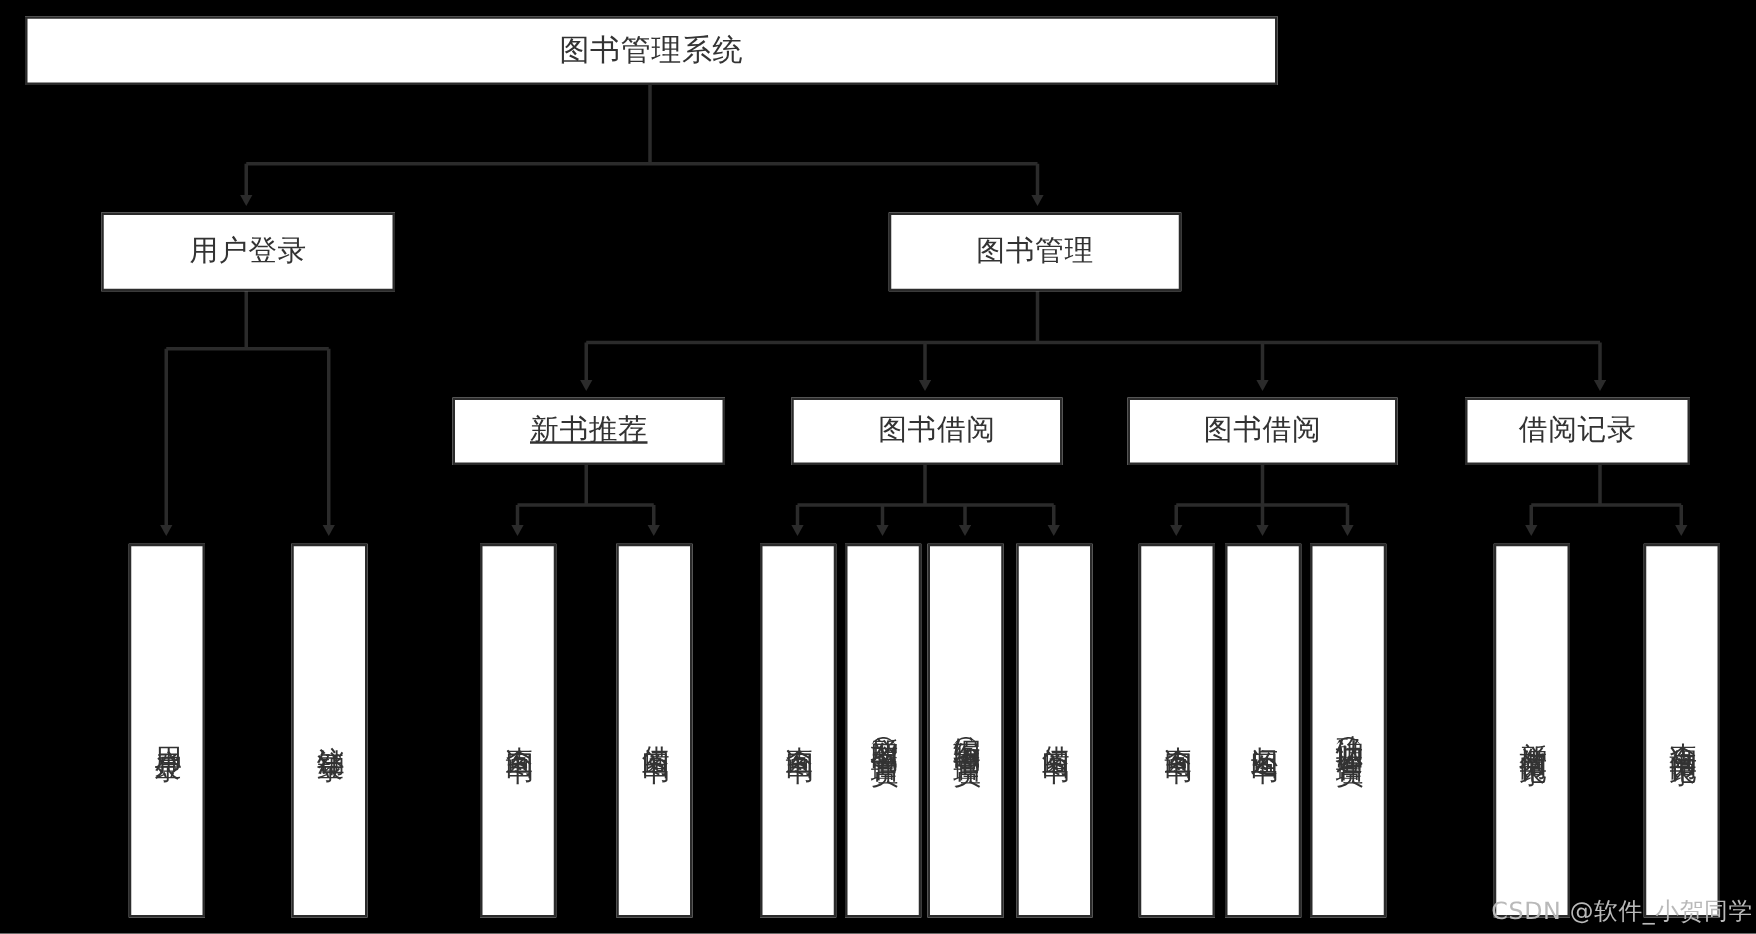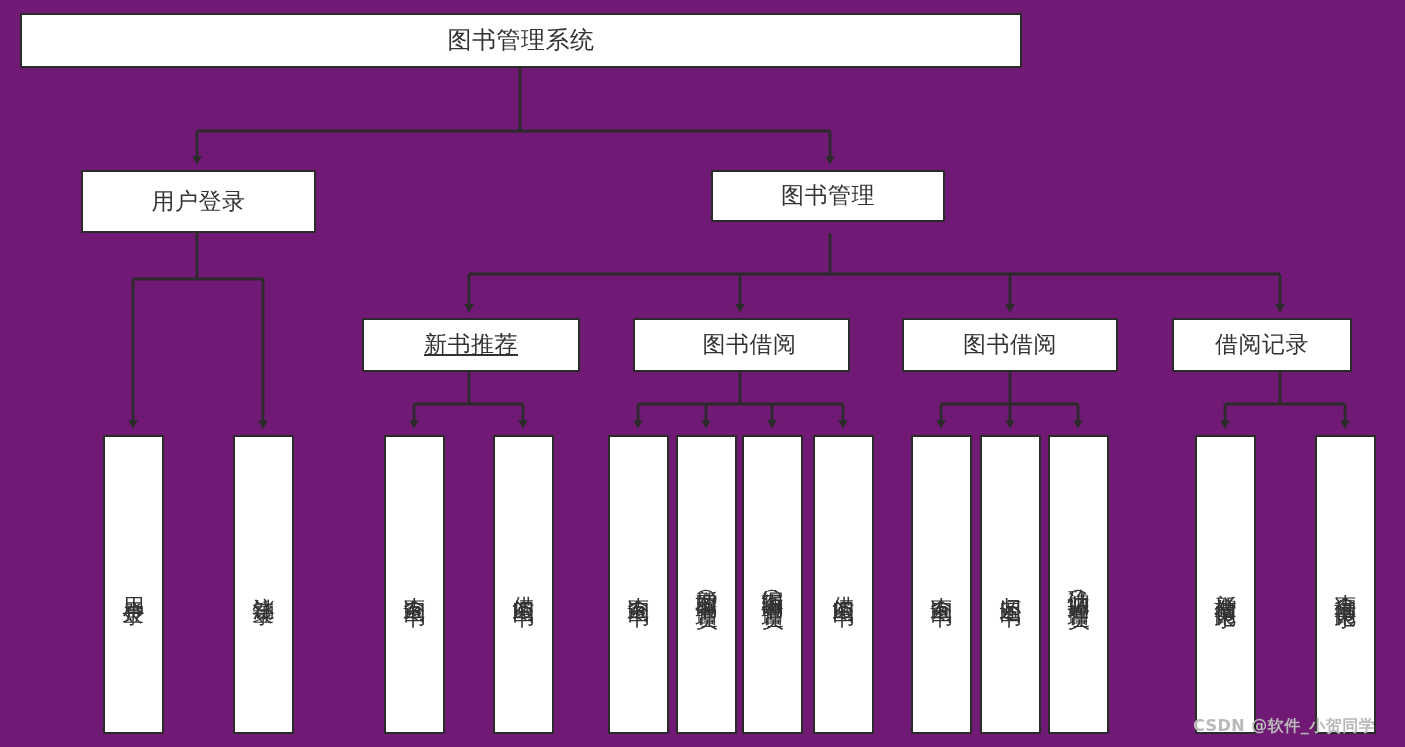--- a/index.html
+++ b/index.html
@@ -8,21 +8,21 @@
     padding: 0;
     background: #ffffff;
   }
   body {
     font-family: "DejaVu Sans", "Liberation Sans", sans-serif;
   }
   #canvas {
     position: relative;
     width: 1405px;
     height: 747px;
-    background: #701a75;
+    background: #000000;
     overflow: hidden;
   }
   #wires {
     position: absolute;
     left: 0;
     top: 0;
     width: 1405px;
     height: 747px;
     pointer-events: none;
   }
@@ -61,26 +61,25 @@
     writing-mode: vertical-rl;
     text-orientation: upright;
     font-size: 22px;
     line-height: 1.0;
     letter-spacing: 3px;
     white-space: nowrap;
   }
   .watermark {
     position: absolute;
     color: #b9b9b9;
-    font-size: 16px;
+    font-size: 19px;
     letter-spacing: 0.5px;
     z-index: 3;
     white-space: nowrap;
     font-family: "DejaVu Sans", "Liberation Sans", sans-serif;
-    font-weight: bold;
   }
 </style>
 </head>
 <body>
 
 <div id="canvas">
 
   <svg id="wires" viewBox="0 0 1405 747">
     <defs>
       <marker id="arrow" markerWidth="11" markerHeight="11" refX="4.2" refY="5" orient="auto" markerUnits="userSpaceOnUse">
@@ -135,21 +134,21 @@
   </svg>
 
   <div class="node h-node root" style="left:20px; top:13px; width:1002px; height:55px;">
     <span class="node-label">图书管理系统</span>
   </div>
 
   <div class="node h-node" style="left:81px; top:170px; width:235px; height:63px;">
     <span class="node-label">用户登录</span>
   </div>
 
-  <div class="node h-node" style="left:711px; top:170px; width:234px; height:52px;">
+  <div class="node h-node" style="left:711px; top:170px; width:234px; height:63px;">
     <span class="node-label">图书管理</span>
   </div>
 
   <div class="node h-node" style="left:362px; top:318px; width:218px; height:54px;text-decoration:underline;">
     <span class="node-label">新书推荐</span>
   </div>
 
   <div class="node h-node" style="left:633px; top:318px; width:217px; height:54px;padding-left:16px;">
     <span class="node-label">图书借阅</span>
   </div>

